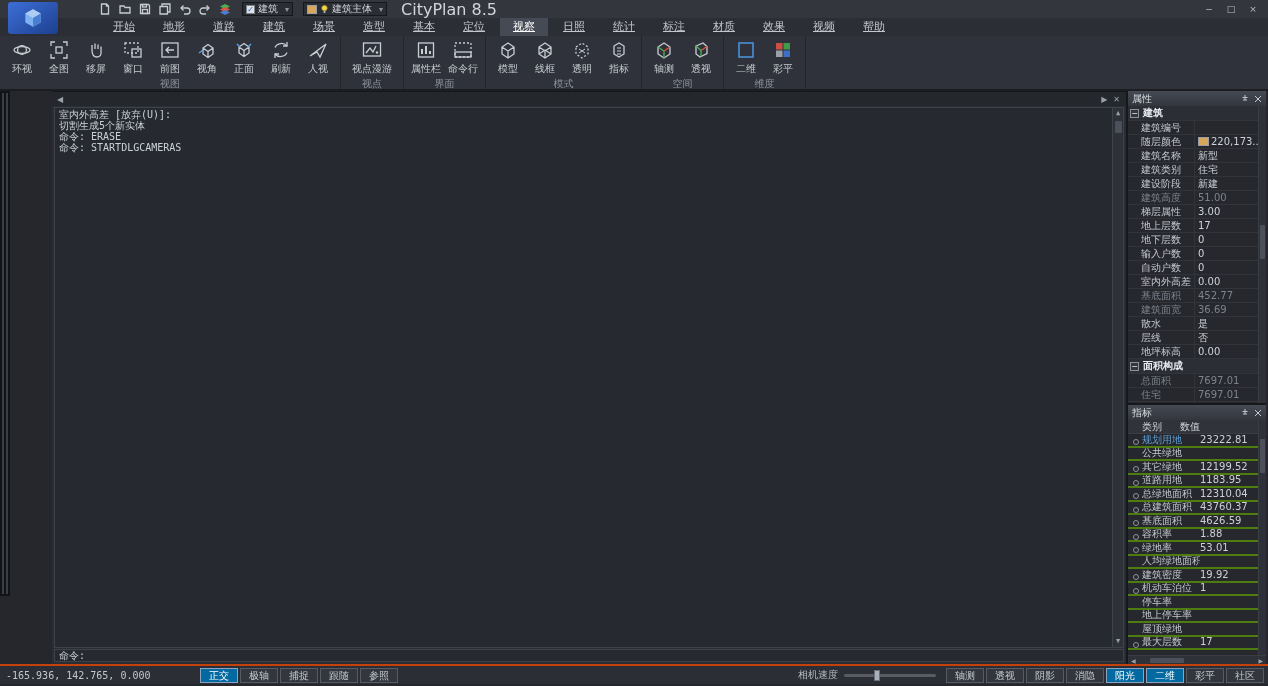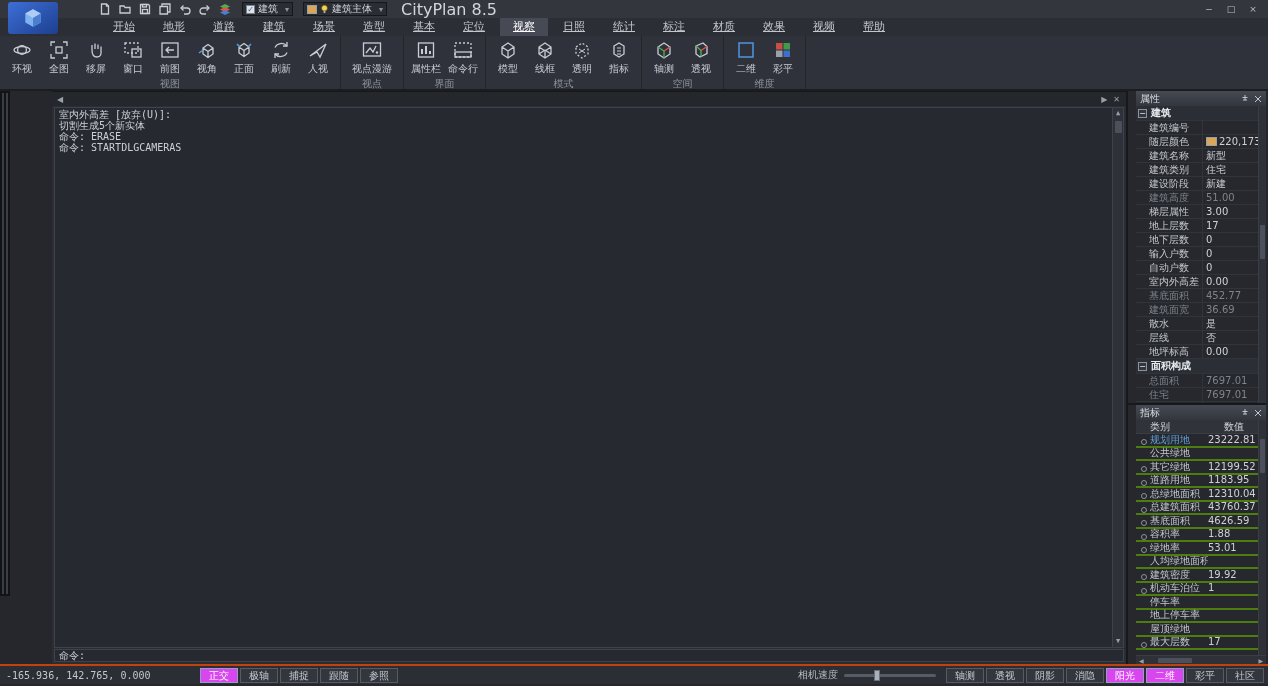--- a/index.html
+++ b/index.html
@@ -52,55 +52,55 @@
   .doctab.active { background:#3d424b; color:#e9ebef; }
   .doctabs-right { margin-left:auto; display:flex; gap:6px; padding-right:6px; color:#9aa0a8; font-size:8px; }
   .cmd-history { flex:1; margin:1px 2px 1px; background:#262930; border:1px solid #3e424a; font-family:"DejaVu Sans Mono","Liberation Mono",monospace; font-size:10px; line-height:11px; color:#ccd1d8; padding:1px 14px 1px 4px; position:relative; overflow:hidden; }
   .cmd-prompt { height:13px; margin:0 2px 2px; background:#262930; border:1px solid #3e424a; font-family:"DejaVu Sans Mono","Liberation Mono",monospace; font-size:10px; line-height:11px; color:#ccd1d8; padding:0 4px; }
   .vscroll { position:absolute; right:0; top:0; bottom:0; width:11px; background:#2e3138; border-left:1px solid #3e424a; display:flex; flex-direction:column; align-items:center; font-size:7px; color:#9aa0a8; }
   .vscroll .thumb { width:7px; flex:0 0 12px; background:#4b505a; margin:2px 0; border-radius:1px; }
   .vscroll .sp { flex:1; }
 
   
   .right-col { width:140px; display:flex; flex-direction:column; background:#26282d; border-left:2px solid #17181b; }
-  .panel { display:flex; flex-direction:column; position:relative;padding-left:8px; }
+  .panel { display:flex; flex-direction:column; position:relative; }
   .panel-props { height:312px; }
   .panel-inds { flex:1; border-top:2px solid #17181b; }
   .panel-header { height:15px; flex:none; background:linear-gradient(#454a53,#33363d); display:flex; align-items:center; padding:0 4px; font-size:10px; color:#d8dce2; }
   .panel-header .hicons { margin-left:auto; display:flex; gap:5px; align-items:center; }
   .panel-header svg { width:8px; height:8px; }
   .panel-body { flex:1; overflow:hidden; position:relative; padding-right:8px; }
   .prow { display:flex; height:14px; line-height:13px; font-size:10px; border-bottom:1px solid #313439; }
   .prow .plabel { width:66px; flex:none; padding-left:13px; color:#c3c8cf; white-space:nowrap; overflow:hidden; }
   .prow .pvalue { flex:1; border-left:1px solid #313439; padding-left:3px; color:#ced2d8; white-space:nowrap; overflow:hidden; display:flex; align-items:center; gap:2px; }
   .prow.muted .pvalue, .prow.muted .plabel { color:#7d838c; }
   .psection { height:15px; display:flex; align-items:center; gap:4px; font-size:10px; font-weight:bold; color:#e9ecf0; background:#2b2e34; border-bottom:1px solid #313439; padding-left:2px; }
   .collapse-icon { width:9px; height:9px; border:1px solid #8d939b; font-size:8px; line-height:7px; text-align:center; color:#c3c8cf; background:#33363d; }
   .vswatch { width:11px; height:9px; border:1px solid #9a9fa6; flex:none; }
   .side-scroll { position:absolute; right:0; top:0; bottom:0; width:8px; background:#2e3138; border-left:1px solid #3a3d44; }
   .side-scroll .thumb { position:absolute; left:1px; width:5px; height:34px; top:40%; background:#4b505a; border-radius:1px; }
 
   .ind-head { display:flex; height:14px; line-height:13px; font-size:10px; background:#30333a; border-bottom:1px solid #3a3d44; color:#cfd3d9; }
-  .ind-head .c1 { width:88px; padding-left:14px; }
+  .ind-head .c1 { width:52px; padding-left:14px; }
   .ind-head .c2 { flex:1; }
   .ind-row { display:flex; height:13.5px; line-height:13px; font-size:10px; border-bottom:2px solid #4d7c0f; position:relative;align-items:flex-end; }
   .ind-row .ilabel { width:72px; flex:none; padding-left:14px; color:#c3c8cf; white-space:nowrap; overflow:hidden; }
   .ind-row .ivalue { flex:1; color:#ced2d8; white-space:nowrap; }
   .ind-row.has-dot::before { content:""; position:absolute; left:5px; top:5px; width:4px; height:4px; border:1px solid #8d939b; border-radius:50%; }
   .ind-row.link .ilabel { color:#5f9fd6; }
   .hscroll { height:9px; flex:none; background:#2e3138; border-top:1px solid #3a3d44; display:flex; align-items:center; font-size:6px; color:#9aa0a8; }
   .hscroll .thumb { width:34px; height:5px; background:#4b505a; margin-left:14px; border-radius:1px; }
   .hscroll .la { padding-left:3px; } .hscroll .ra { margin-left:auto; padding-right:3px; }
 
   
   .statusbar { height:20px; background:#2b2e34; border-top:2px solid #c2410c; display:flex; align-items:center; font-size:10px; }
   .coords { width:200px; padding-left:6px; font-family:"DejaVu Sans Mono","Liberation Mono",monospace; color:#c3c8cf; }
   .sbtns { display:flex; gap:2px; }
   .sbtn { border:1px solid #555a63; background:#33363d; color:#c3c8cf; padding:0 8px; height:15px; line-height:14px; white-space:nowrap; }
-  .sbtn.active { background:#d946ef; border-color:#8ea2c0; color:#ffffff; }
+  .sbtn.active { background:#0369a1; border-color:#8ea2c0; color:#ffffff; }
   .cam { margin-left:auto; display:flex; align-items:center; gap:6px; }
   .cam-label { color:#b7bcc3; }
   .slider { width:92px; height:3px; background:#565b64; position:relative; border-radius:2px; }
   .slider .sthumb { position:absolute; left:30px; top:-4px; width:6px; height:11px; background:#aab0b9; border:1px solid #6a7079; }
   .rbtns { display:flex; gap:2px; margin:0 4px 0 10px; }
 </style>
 </head>
 <body>
 
 <div class="titlebar">

